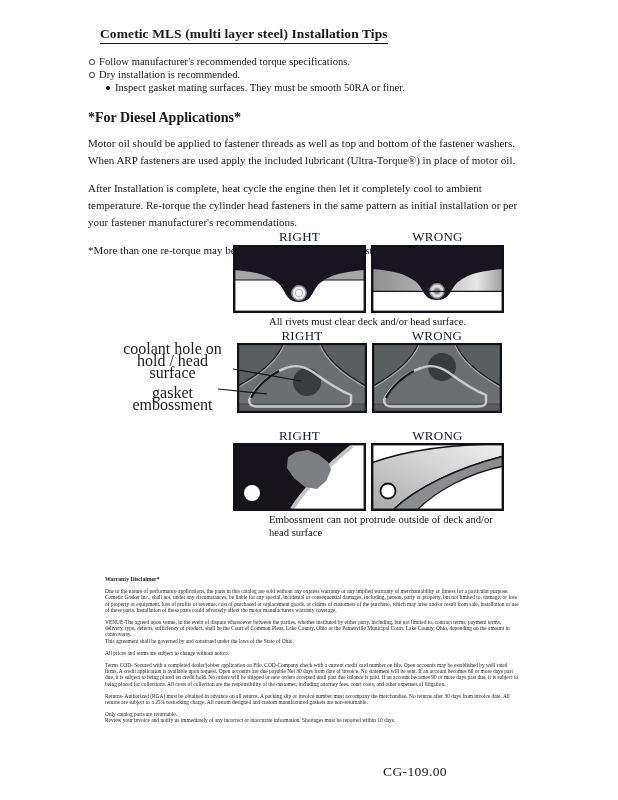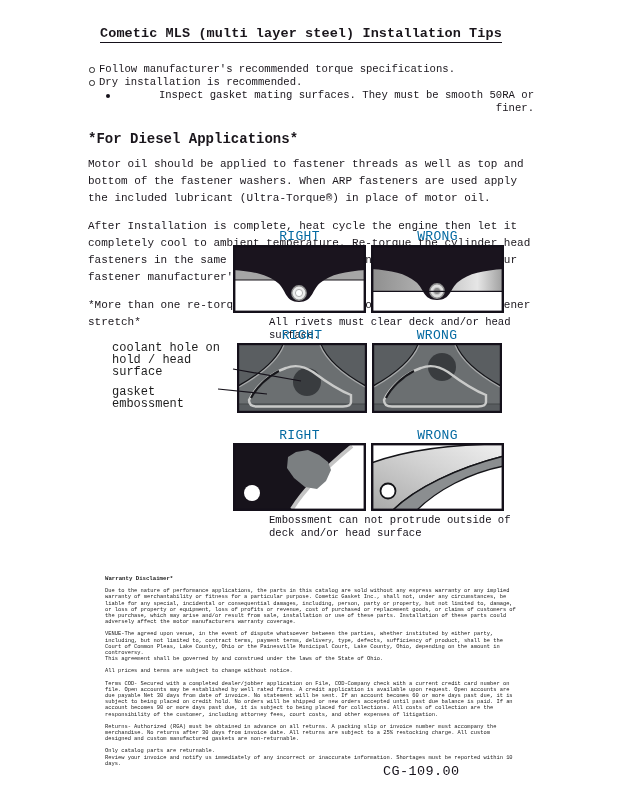--- a/index.html
+++ b/index.html
@@ -1,56 +1,56 @@
 <!DOCTYPE html>
 <html><head>
 <meta charset="utf-8">
 <style>
   html,body{margin:0;padding:0;background:#e8e8e8;}
   .page{
     position:relative;
     width:618px;height:800px;
     background:#ffffff;
     margin:0 auto;
-    font-family:Liberation Mono, monospace;
+    font-family:Liberation Serif, serif;
     color:#1a161c;
     overflow:hidden;
   }
   
   .top-block{position:absolute;left:88px;top:24px;width:446px;}
   .doc-title{
     display:inline-block;
     margin-left:12px;
     font-size:13.5px;font-weight:bold;
     border-bottom:1.6px solid #15111a;
     padding-bottom:1px;
     letter-spacing:0.1px;
   }
-  .bullets{margin-top:20px;font-size:10.6px;line-height:13px;}
+  .bullets{margin-top:11px;font-size:10.6px;line-height:13px;}
   .bullet{position:relative;padding-left:11px;}
   .bullet::before{
     content:"";position:absolute;left:1px;top:4px;
     width:3.5px;height:3.5px;border:1px solid #2a2a2a;border-radius:50%;
   }
-  .subbullet{position:relative;padding-left:27px;text-align:right;}
+  .subbullet{position:relative;padding-left:27px;}
   .subbullet::before{
     content:"";position:absolute;left:18px;top:4.5px;
     width:4px;height:4px;background:#15111a;border-radius:50%;
   }
   .diesel-heading{margin-top:16px;font-size:14px;font-weight:bold;}
   .para{margin-top:9px;font-size:11px;line-height:17px;width:446px;}
   .para.tight{margin-top:11px;}
   
-  .rw-label{position:absolute;font-size:13px;letter-spacing:0.3px;text-align:center;color:#0369a1;}
+  .rw-label{position:absolute;font-size:13px;letter-spacing:0.3px;text-align:center;color:#0f172a;}
   .diag{position:absolute;}
   .diag svg{display:block;width:100%;height:100%;}
   .caption{position:absolute;font-size:10.6px;line-height:12.5px;color:#15111a;margin-left:32px;}
   .side-labels{
     position:absolute;left:112px;top:343px;width:121px;
-    text-align:left;font-size:12px;line-height:11.8px;color:#1c1c1c;
+    text-align:center;font-size:16px;line-height:11.8px;color:#1c1c1c;
   }
   .side-labels .gap{height:9px;}
   .pointer-overlay{position:absolute;left:100px;top:336px;width:220px;height:70px;z-index:5;pointer-events:none;}
   
   .disclaimer{position:absolute;left:105px;top:576px;width:414px;font-size:5.4px;line-height:6.2px;color:#222;}
   .disclaimer .d-head{font-weight:bold;font-size:5.7px;margin-bottom:6px;}
   .disclaimer .d-para{margin-bottom:6px;}
   .disclaimer .d-line{margin-bottom:0;}
   .page-number{position:absolute;left:383px;top:756px;font-size:13.5px;letter-spacing:0.4px;color:#15111a;margin-top:8px;}
 </style>

